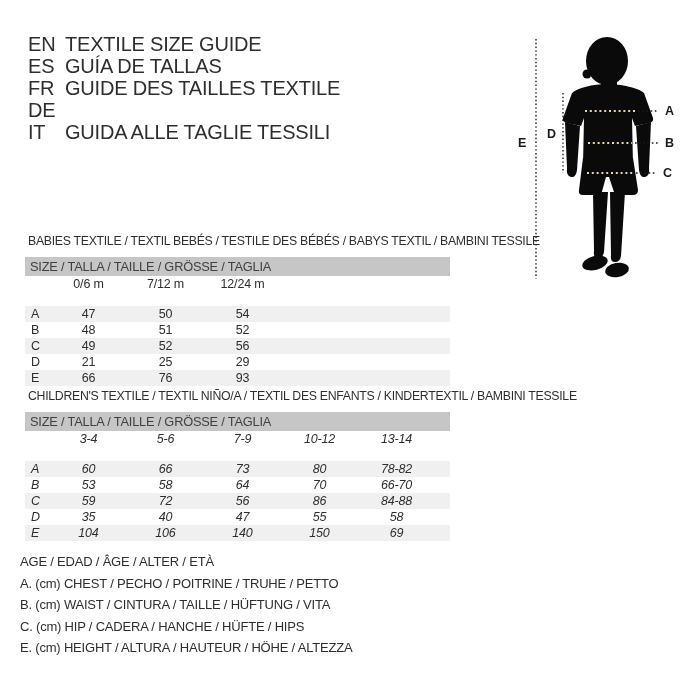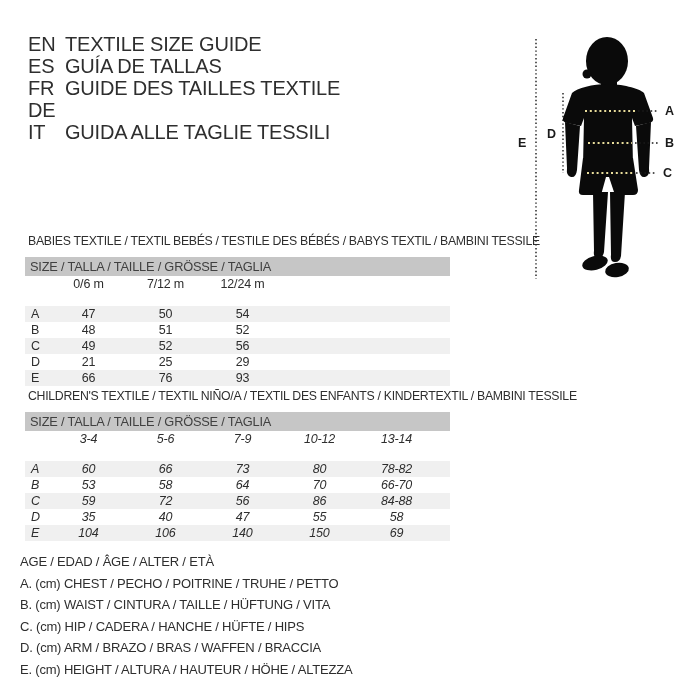--- a/index.html
+++ b/index.html
@@ -216,17 +216,16 @@
       <span class="c">69</span>
       <span></span>
     </div>
   </div>
 
   <div class="legend">
     <div>AGE / EDAD / ÂGE / ALTER / ETÀ</div>
     <div>A. (cm) CHEST / PECHO / POITRINE / TRUHE / PETTO</div>
     <div>B. (cm) WAIST / CINTURA / TAILLE / HÜFTUNG / VITA</div>
     <div>C. (cm) HIP / CADERA / HANCHE / HÜFTE / HIPS</div>
-    <div>D. (cm) ARM / BRAZO / BRAS / WAFFEN / BRACCIA</div>
     <div>E. (cm) HEIGHT / ALTURA / HAUTEUR / HÖHE / ALTEZZA</div>
   </div>
 
 </div>
 
 </body></html>

